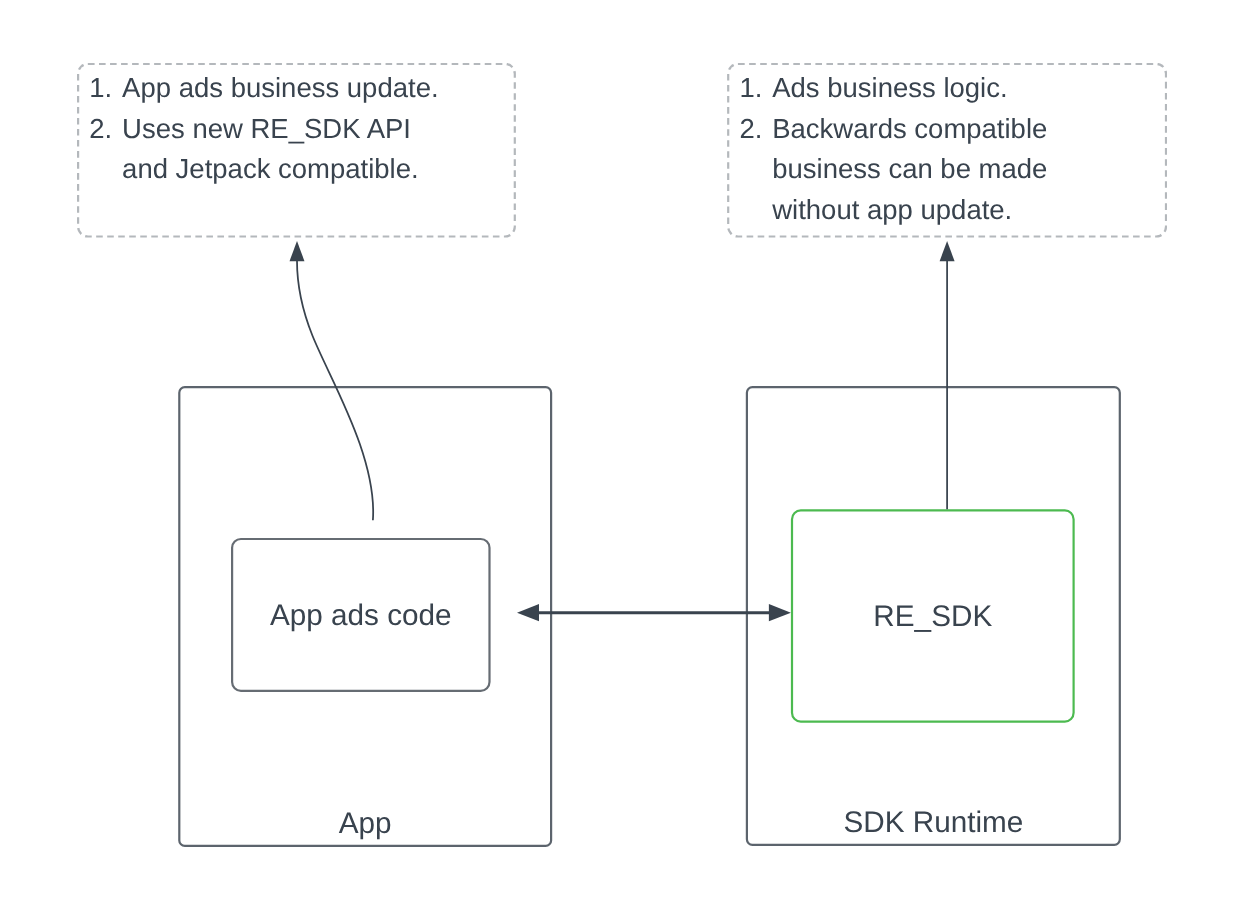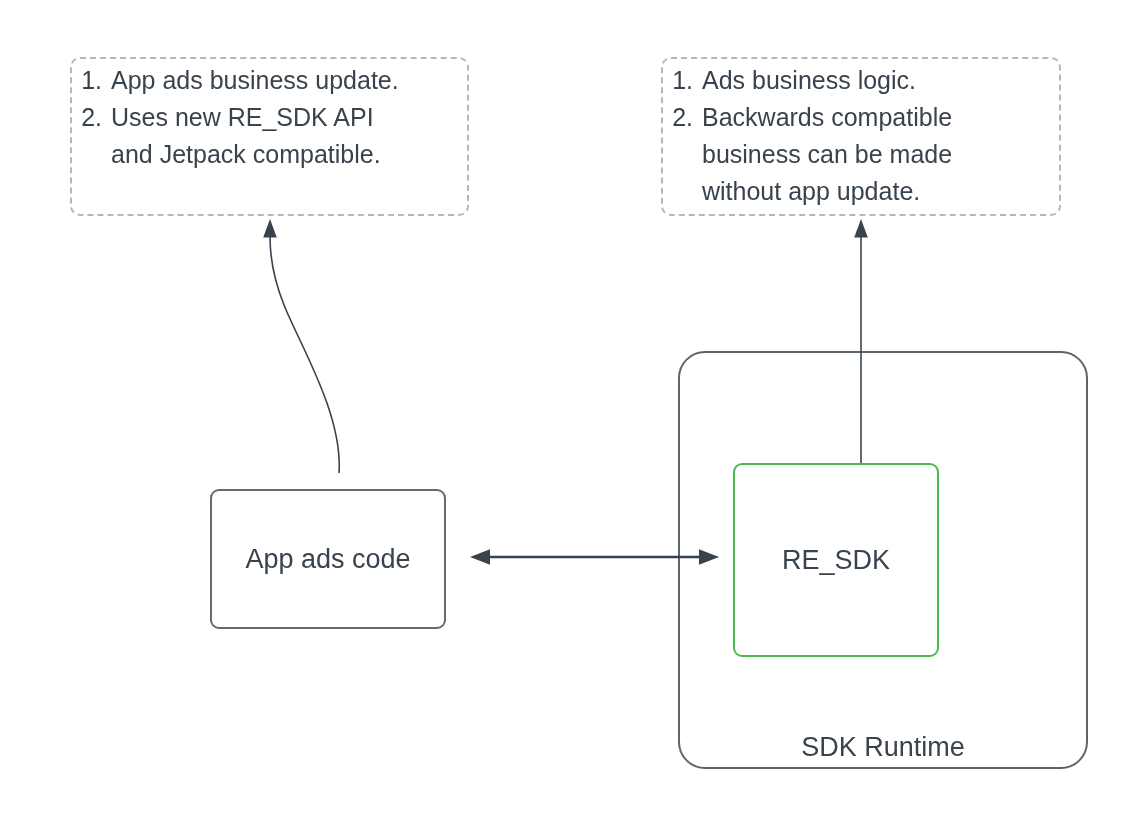--- a/index.html
+++ b/index.html
@@ -42,21 +42,21 @@
 
   
   .container-box {
     position: absolute;
     border: 2px solid #5C646D;
     border-radius: 6px;
     box-sizing: border-box;
     background: transparent;
   }
   .app-container { left: 162px; top: 351px; width: 340px; height: 419px; }
-  .sdk-container { left: 678px; top: 351px; width: 410px; height: 418px; border-radius: 27px; }
+  .sdk-container { left: 678px; top: 351px; width: 341px; height: 418px; }
   .container-label {
     position: absolute;
     bottom: 4px;
     left: 0;
     width: 100%;
     text-align: center;
     font-size: 27px;
     color: #39434E;
   }
 
@@ -68,23 +68,22 @@
     box-sizing: border-box;
     display: flex;
     align-items: center;
     justify-content: center;
     font-size: 27px;
     color: #39434E;
     background: #ffffff00;
   }
   .app-ads-code { left: 210px; top: 489px; width: 236px; height: 140px; }
   .re-sdk {
-    left: 719px; top: 463px; width: 206px; height: 194px;
+    left: 719px; top: 463px; width: 258px; height: 194px;
     border-color: #4CBA50;
-    margin-left: 14px;
   }
 
   
   .arrows {
     position: absolute;
     inset: 0;
     width: 1134px;
     height: 831px;
     pointer-events: none;
   }
@@ -104,20 +103,23 @@
 
   <div class="note note-right">
     <ol>
         <li>Ads business logic.</li>
         <li>Backwards compatible
 business can be made
 without app update.</li>
       </ol>
   </div>
 
+  <div class="container-box app-container">
+    <div class="container-label">App</div>
+  </div>
 
   <div class="inner-box app-ads-code">
     <span>App ads code</span>
   </div>
 
   <div class="container-box sdk-container">
     <div class="container-label">SDK Runtime</div>
   </div>
 
   <div class="inner-box re-sdk">

